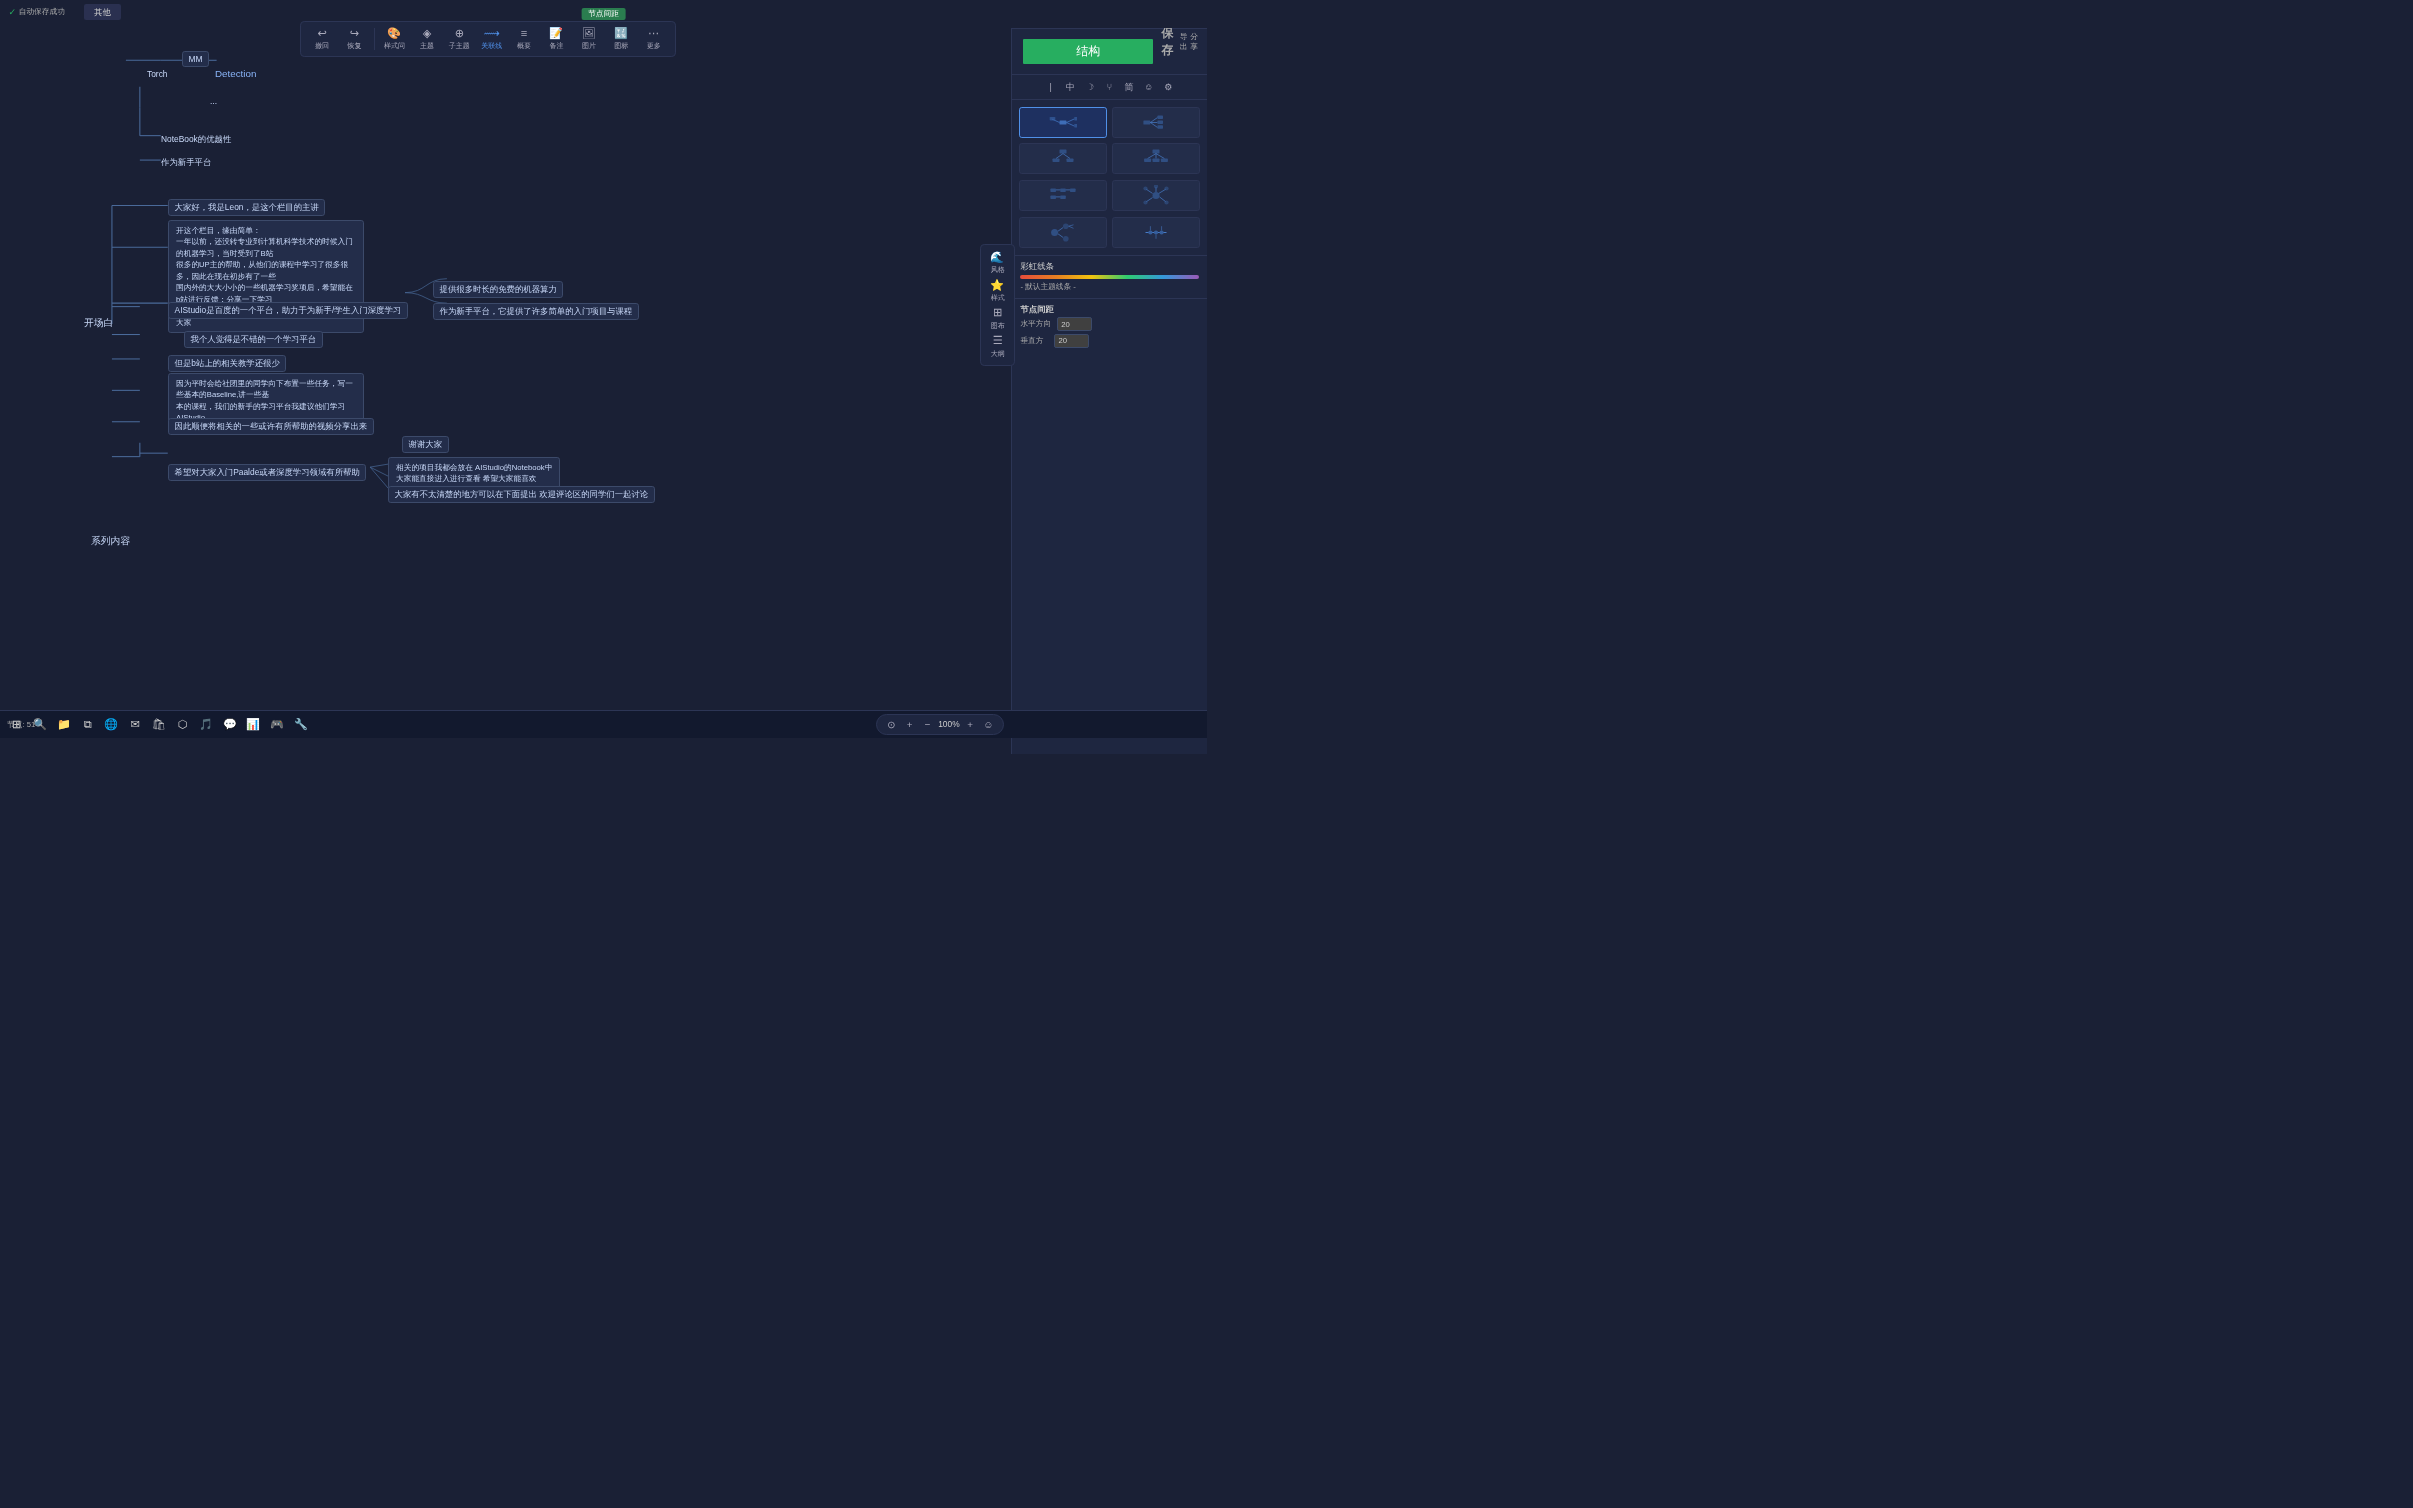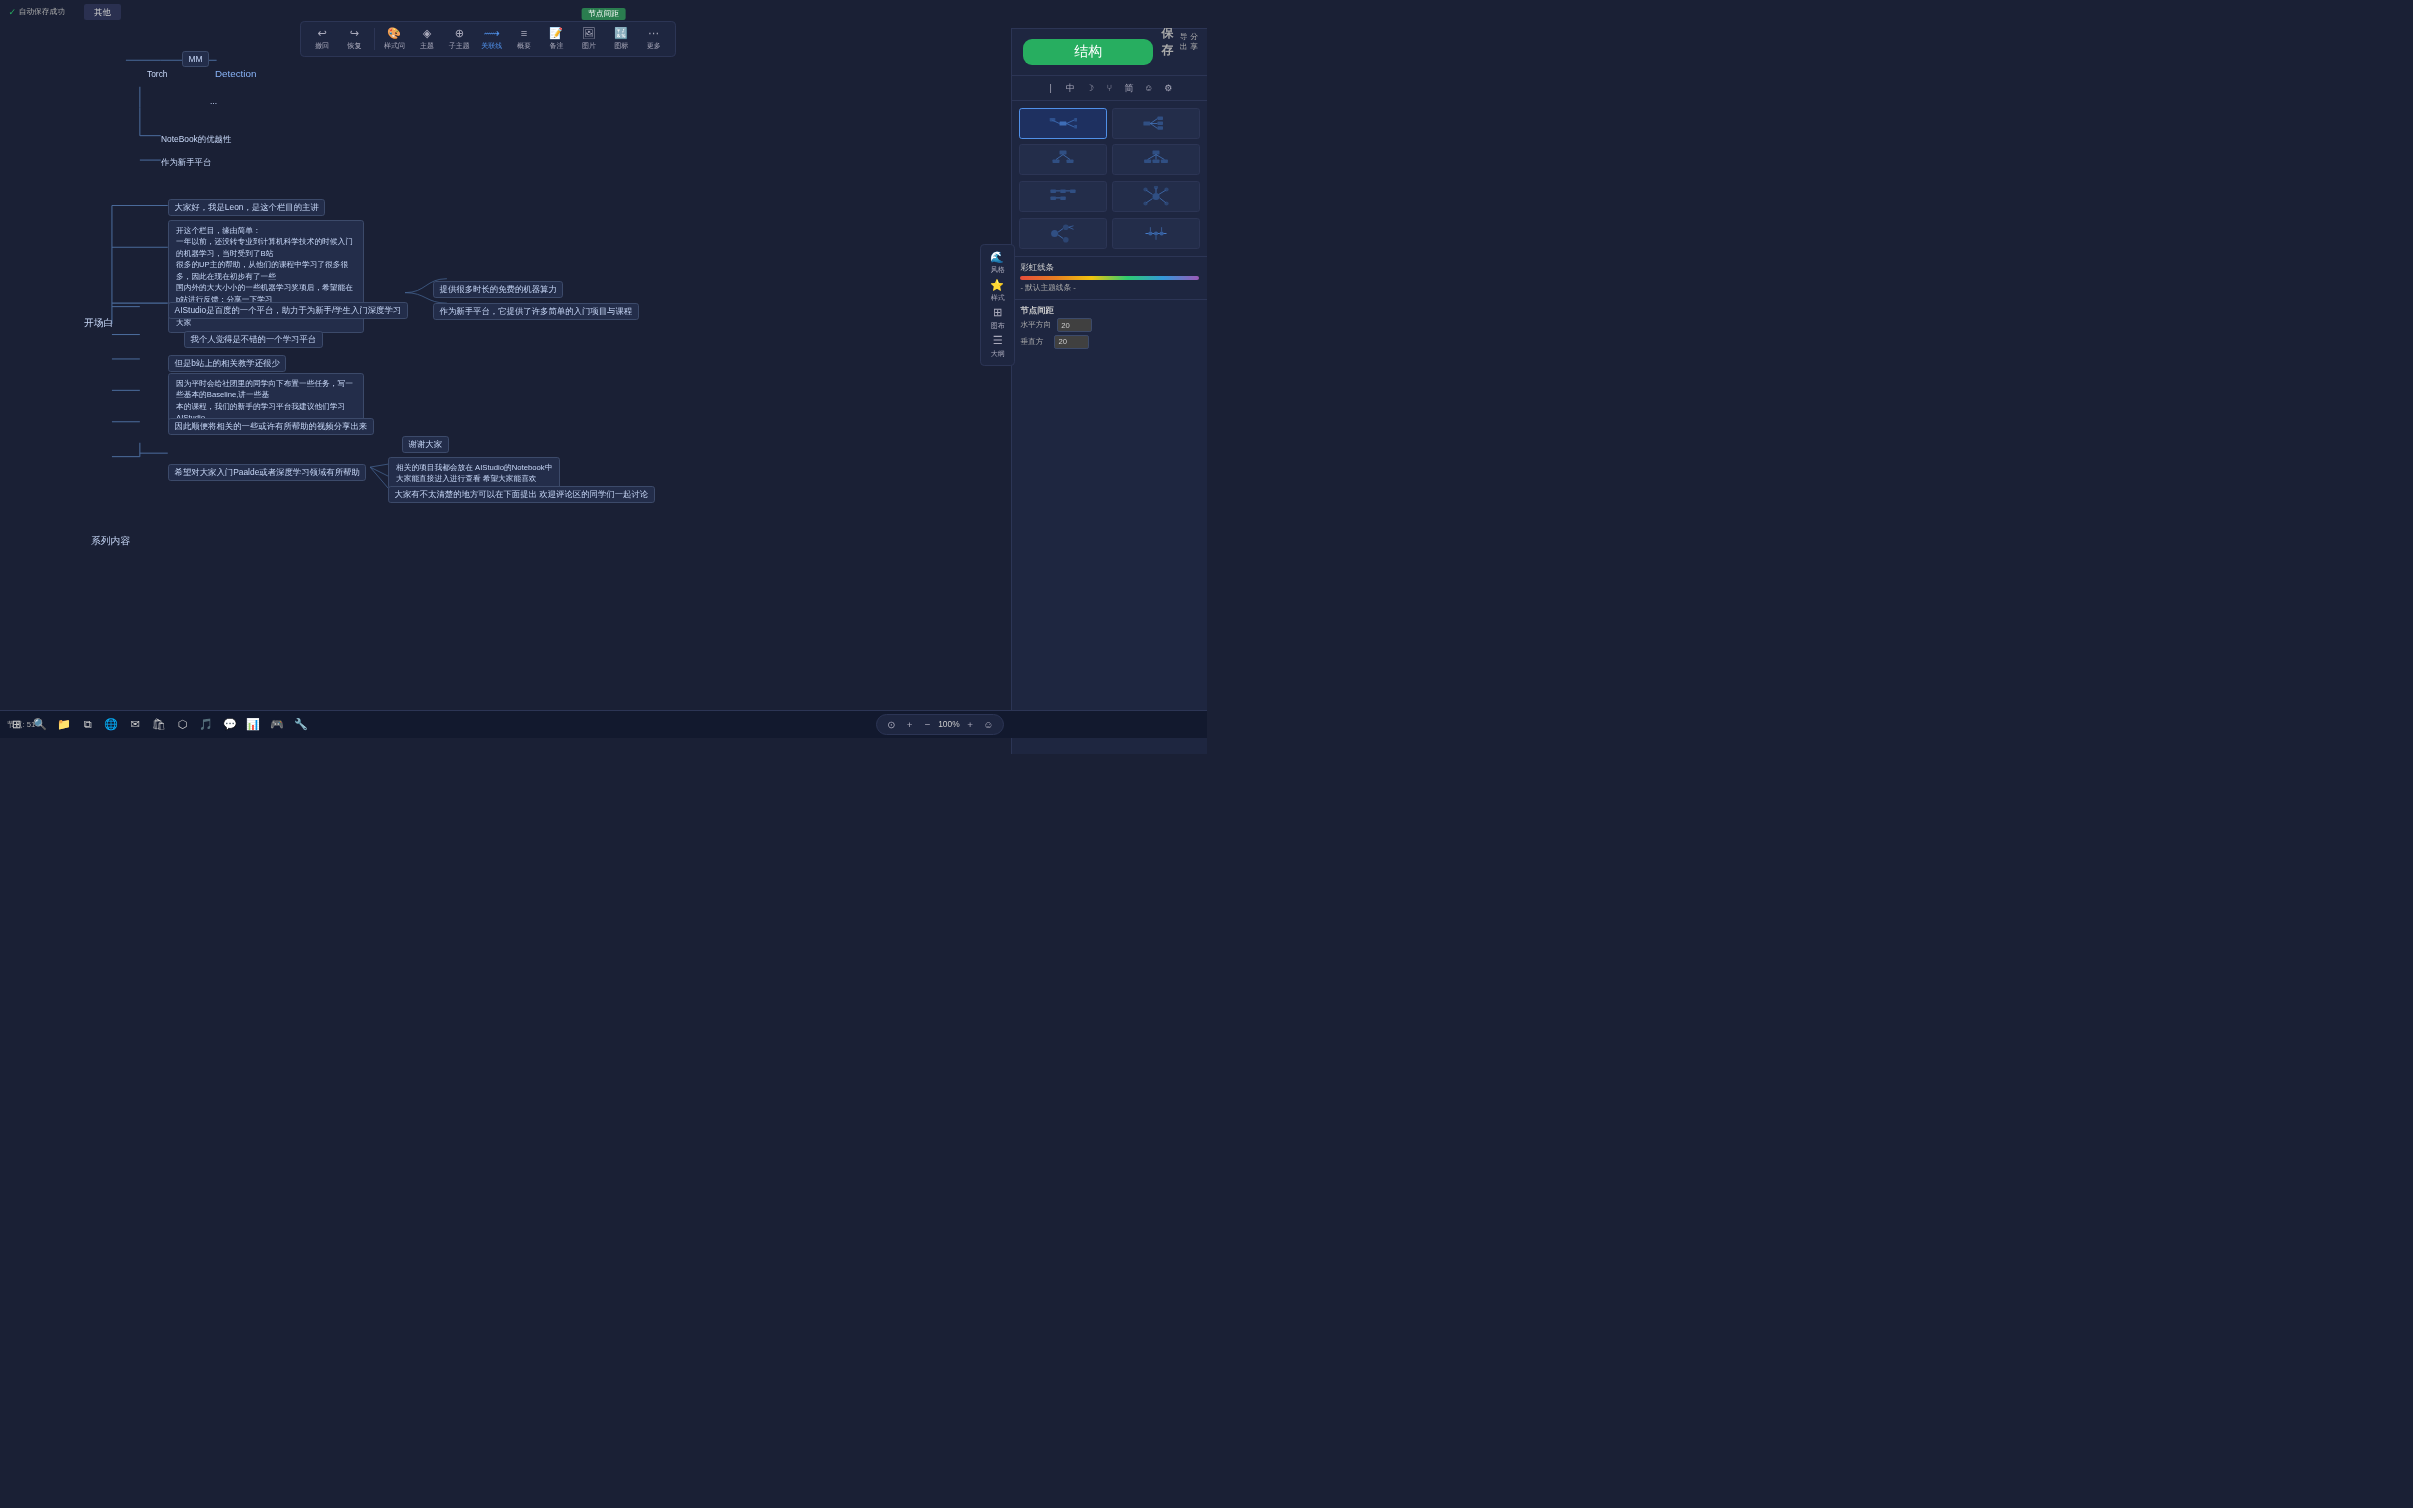--- a/index.html
+++ b/index.html
@@ -117,22 +117,22 @@
       cursor: pointer;
       color: #aab;
       font-size: 9.8px;
       border-radius: 2.1px;
     }
     #jiegou-btn {
       background: #27ae60;
       color: #fff;
       border: none;
       padding: 4.2px 14px;
-      border-radius: 9px;
-      font-size: 14px;
+      border-radius: 1px;
+      font-size: 12px;
       cursor: pointer;
       width: 100%;
       margin: 5.6px;
     }
     #style-icons {
       display: flex;
       align-items: center;
       justify-content: center;
       gap: 4.2px;
       padding: 4.2px 5.6px;

